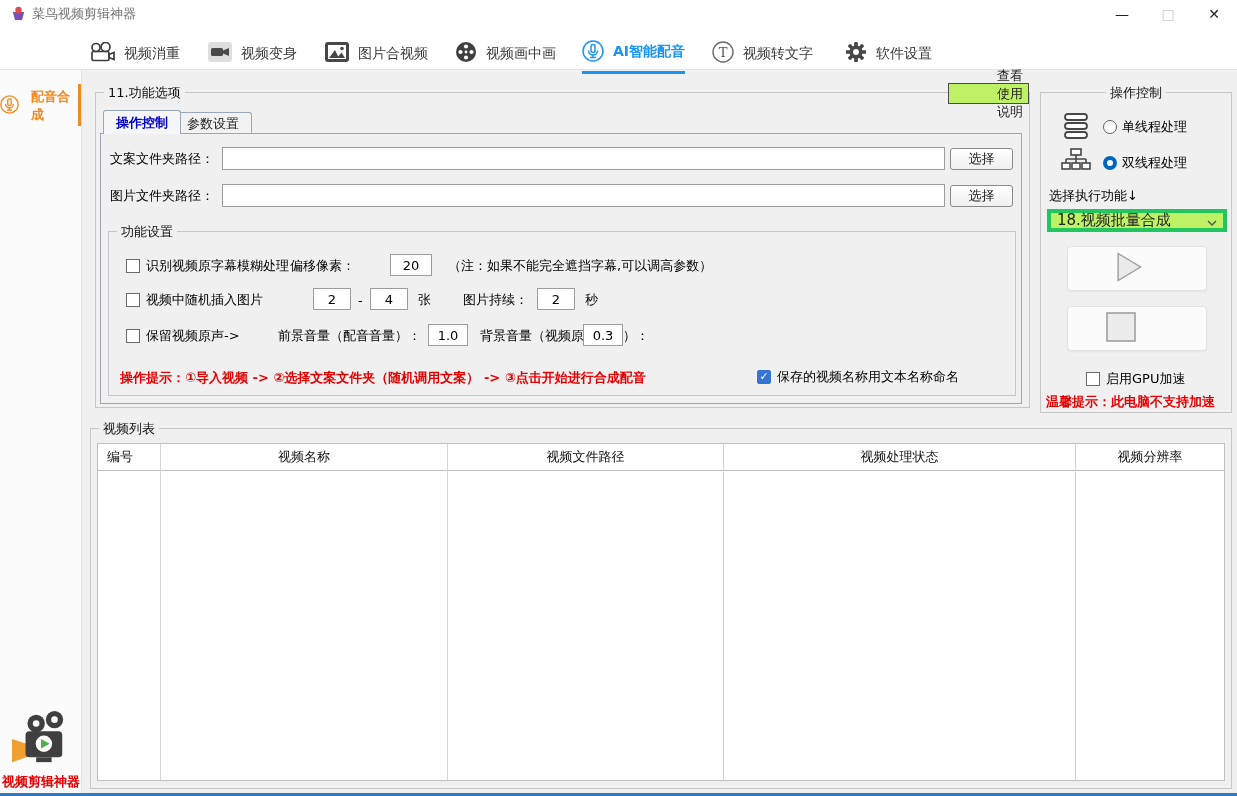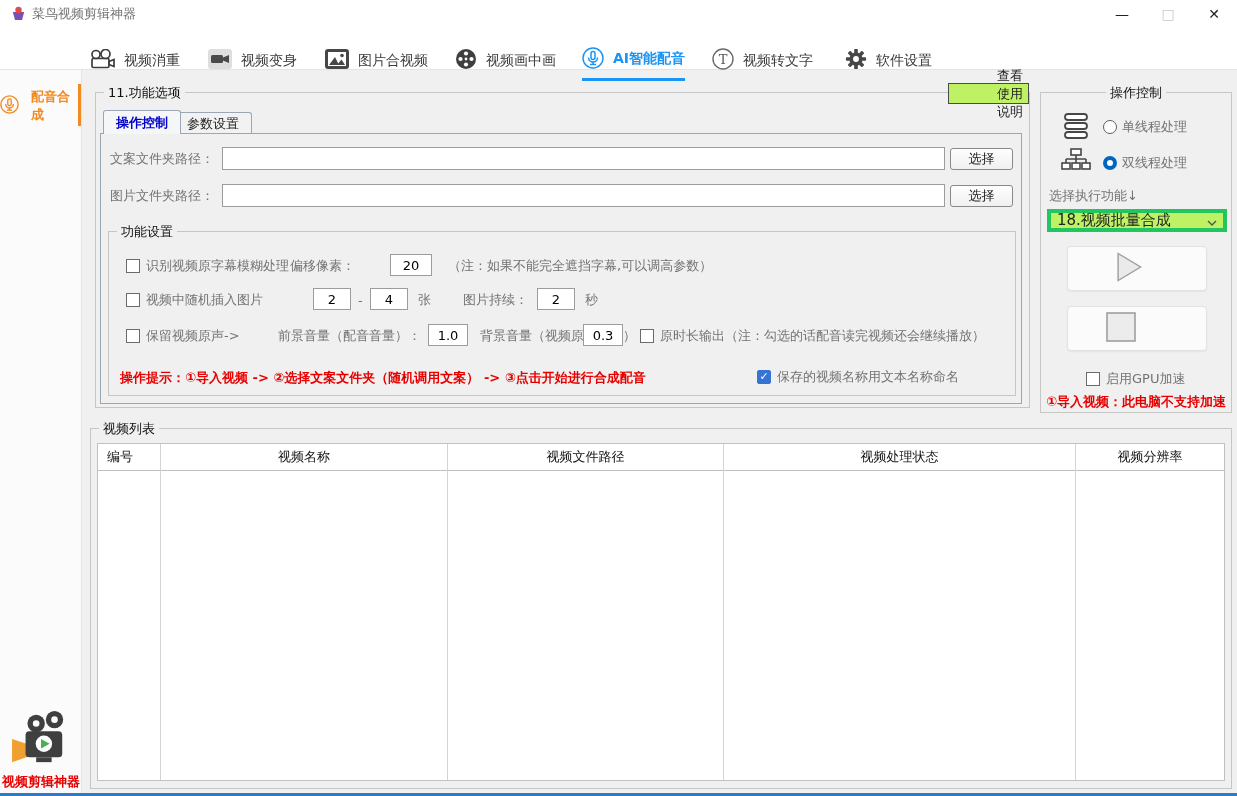--- a/index.html
+++ b/index.html
@@ -9,21 +9,21 @@
   .abs { position:absolute; }
 
   
   .titlebar { left:0; top:0; width:1237px; height:28px; background:#ffffff; display:flex; align-items:center; }
   .titlebar .apptitle { font-size:13px; color:#737373; margin-left:8px; }
   .winbtn { width:46px; height:28px; display:flex; align-items:center; justify-content:center; font-size:14px; color:#222; }
   .winbtn.max { color:#c8c8c8; }
 
   
   .navbar { left:0; top:28px; width:1237px; height:42px; background:#ffffff; border-bottom:1px solid #e4e4e4; }
-  .nav-item { position:absolute; top:12px; height:41px; display:flex; align-items:center; gap:9px; cursor:pointer; }
+  .nav-item { position:absolute; top:5px; height:41px; display:flex; align-items:center; gap:9px; cursor:pointer; }
   .nav-item .lbl { font-size:14px; color:#3a3a3a; white-space:nowrap; }
   .nav-item.active .lbl { color:#1a95f5; font-weight:bold; }
   .nav-item.active { border-bottom:3px solid #1a95f5; }
 
   
   .sidebar { left:0; top:70px; width:82px; height:723px; background:#fbfbfb; border-right:1px solid #e3e3e3; }
   .side-item { position:absolute; left:0; top:16px; width:82px; height:40px; display:flex; align-items:center; justify-content:center; gap:12px; }
   .side-item .lbl { color:#f28a1e; font-weight:bold; font-size:13px; }
   .side-indicator { position:absolute; right:0; top:14px; width:3px; height:42px; background:#f28a1e; }
   .side-logo { position:absolute; left:0; top:640px; width:82px; text-align:center; }
@@ -32,21 +32,21 @@
   
   .groupbox { position:absolute; border:1px solid #c6c6c6; background:transparent; }
   .legend { position:absolute; top:-9px; left:8px; background:#f0f0f0; padding:0 4px; font-size:13px; color:#111; white-space:nowrap; }
   .legend.center { left:50%; transform:translateX(-50%); }
 
   
   .tab { position:absolute; height:22px; padding:0 12px; display:flex; align-items:center; font-size:13px; border:1px solid #9aa8b5; border-bottom:none; border-radius:3px 3px 0 0; background:#f2f2f2; color:#222; }
   .tab.active { background:#f5f6f7; color:#0000cc; font-weight:bold; height:24px; z-index:3; }
   .tabpanel { position:absolute; border:1px solid #9aa8b5; background:#f0f0f0; }
 
-  .fieldlabel { font-size:13px; color:#737373; white-space:nowrap; }
+  .fieldlabel { font-size:13px; color:#000000; white-space:nowrap; }
   input.box { border:1px solid #9c9c9c; background:#fff; height:23px; font-size:13px; padding:0 5px; font-family:"DejaVu Sans","Liberation Sans",sans-serif; }
   input.num { text-align:center; height:22px; }
   .btn { border:1px solid #8a8a8a; background:linear-gradient(#fefefe,#f0f0f0); border-radius:3px; font-size:13px; display:flex; align-items:center; justify-content:center; cursor:pointer; }
   .helpbtn { border:1px solid #4a4a4a; background:#bef264; border-radius:0;padding-left:48px; }
 
   .checkbox { display:inline-block; width:14px; height:14px; border:1px solid #6b6b6b; background:#fff; flex:none; }
   .checkbox.checked { background:#3574d4; border-color:#3574d4; border-radius:2px; position:relative; }
   .checkbox.checked::after { content:"✓"; position:absolute; left:1.5px; top:-1px; color:#fff; font-size:11px; }
   .radio { display:inline-block; width:14px; height:14px; border:1px solid #5f5f5f; border-radius:50%; background:#fff; flex:none; }
   .radio.selected { border:4px solid #0067c0; }
@@ -271,24 +271,20 @@
     <span class="fieldlabel">保留视频原声-&gt;</span>
   </div>
   <div class="row" style="left:278px; top:326px; height:20px;">
     <span class="fieldlabel">前景音量（配音音量）：</span>
   </div>
   <input class="abs box num" style="left: 428px; top: 324px; width: 40px;" value="1.0">
   <div class="row" style="left:480px; top:326px; height:20px;">
     <span class="fieldlabel">背景音量（视频原声音量）：</span>
   </div>
   <input class="abs box num" style="left: 583px; top: 324px; width: 40px;" value="0.3">
-  <div class="row" style="left:640px; top:326px; height:20px; gap:6px;">
-    <span class="checkbox"></span>
-    <span class="fieldlabel">原时长输出（注：勾选的话配音读完视频还会继续播放）</span>
-  </div>
 
   <div class="row" style="left:120px; top:368px; height:20px;">
     <span class="redtext">操作提示：①导入视频 -&gt; ②选择文案文件夹（随机调用文案） -&gt; ③点击开始进行合成配音</span>
   </div>
   <div class="row" style="left:757px; top:367px; height:20px; gap:6px;">
     <span class="checkbox checked"></span>
     <span class="fieldlabel">保存的视频名称用文本名称命名</span>
   </div>
 
   <div class="groupbox" style="left:1040px; top:92px; width:192px; height:321px;">
@@ -347,21 +343,21 @@
             <rect x="3" y="3" width="28" height="28" fill="#ececec" stroke="#9f9f9f" stroke-width="1.6"></rect>
           </svg>
       </span>
     </div>
 
     <div class="row" style="left:45px; top:276px; height:20px; gap:6px;">
       <span class="checkbox"></span>
       <span class="fieldlabel">启用GPU加速</span>
     </div>
     <div class="row" style="left:5px; top:300px; height:18px;">
-      <span class="redtext">①导入视频：此电脑不支持加速</span>
+      <span class="redtext">温馨提示：此电脑不支持加速</span>
     </div>
   </div>
 
   <div class="groupbox" style="left:90px; top:428px; width:1142px; height:361px;">
     <span class="legend">视频列表</span>
   </div>
 
   <div class="vtable" style="left:97px; top:443px; width:1128px; height:338px;">
     <div class="vcol" style="width:63px;">
       <div class="vhead left">编号</div>

